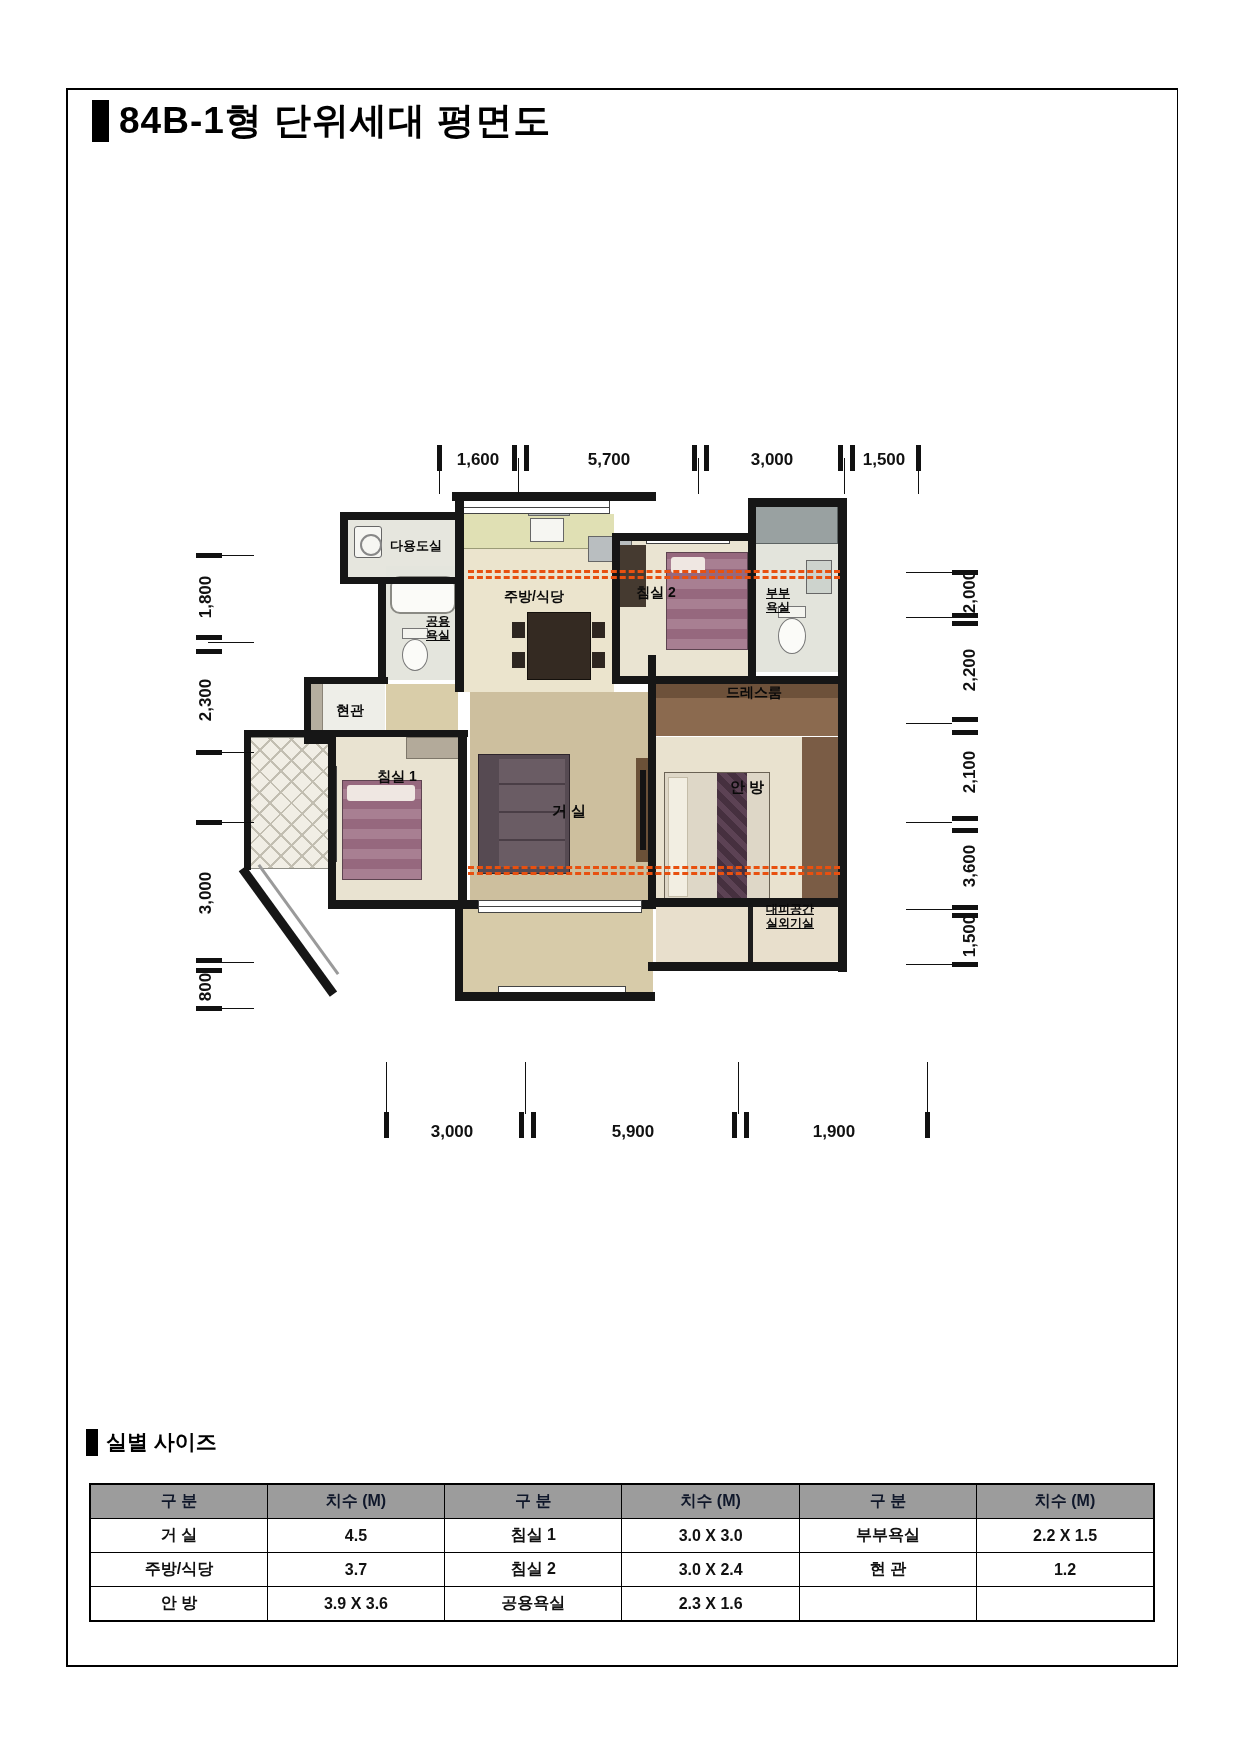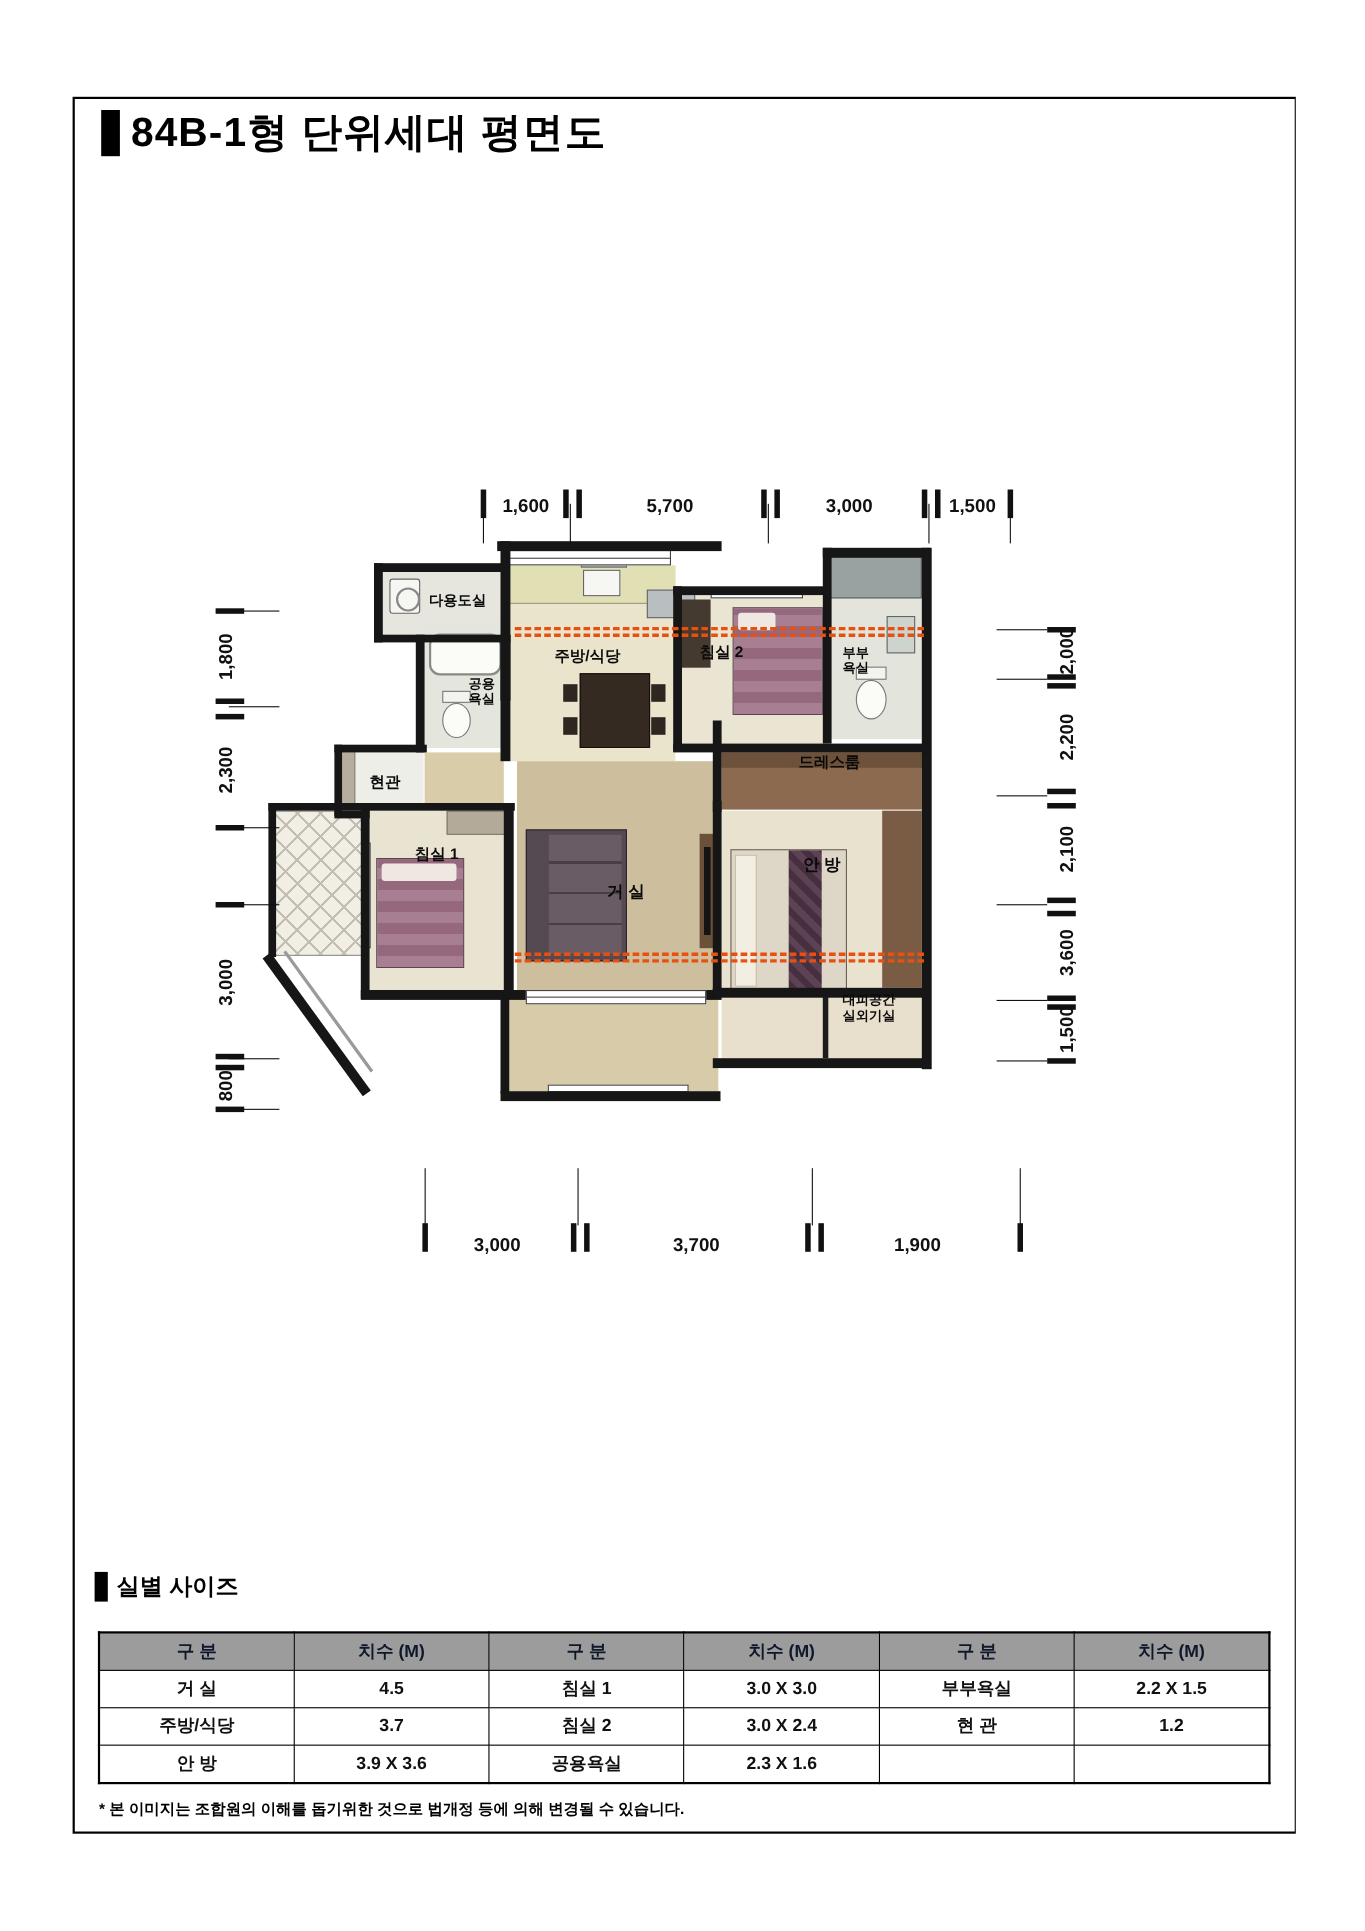--- a/index.html
+++ b/index.html
@@ -13,21 +13,21 @@
   .title-red{font-size:36px;font-weight:bold;color:#ff0000;white-space:nowrap;margin-left:6px;}
   .sec-row{position:absolute;left:86px;top:1428px;display:flex;align-items:flex-end;gap:8px;}
   .sec-bullet{width:12px;height:27px;background:#000;}
   .sec-title{font-size:21px;font-weight:bold;color:#000;}
   
   .wall{position:absolute;background:#161616;}
   .floor{position:absolute;}
   .win{position:absolute;background:#fff;border:1px solid #444;box-sizing:border-box;
        background-image:linear-gradient(#444,#444);background-size:100% 1px;background-position:center;background-repeat:no-repeat;}
   .rlabel{position:absolute;font-weight:bold;color:#0a0a0a;text-align:center;line-height:1.2;}
-  .rlabel span{display:block;}
+  .rlabel span{display:block;text-decoration:underline;}
   .dash{position:absolute;height:0;border-top:3px dashed #e8500f;}
   .tickv{position:absolute;width:5px;height:26px;background:#111;}
   .tickh{position:absolute;width:26px;height:5px;background:#111;}
   .glv{position:absolute;width:1px;background:#111;}
   .glh{position:absolute;height:1px;background:#111;}
   .dim{position:absolute;width:64px;height:20px;font-size:17px;font-weight:bold;color:#111;text-align:center;}
   .dim.v{transform:rotate(-90deg);}
   .hatch{background-color:#f1eee5;border:1px solid #8e8e86;
          background-image:repeating-linear-gradient(45deg,#c2beb1 0 2px,transparent 2px 15px),
                           repeating-linear-gradient(135deg,#c2beb1 0 2px,transparent 2px 15px);}
@@ -198,21 +198,21 @@
     <div class="tickv" style="left:519px;top:1112px;"></div>
     <div class="tickv" style="left:531px;top:1112px;"></div>
     <div class="tickv" style="left:732px;top:1112px;"></div>
     <div class="tickv" style="left:744px;top:1112px;"></div>
     <div class="tickv" style="left:925px;top:1112px;"></div>
     <div class="glv" style="left:386px;top:1062px;height:52px;"></div>
     <div class="glv" style="left:525px;top:1062px;height:52px;"></div>
     <div class="glv" style="left:738px;top:1062px;height:52px;"></div>
     <div class="glv" style="left:927px;top:1062px;height:52px;"></div>
     <div class="dim" style="left:420px;top:1122px;">3,000</div>
-    <div class="dim" style="left:601px;top:1122px;">3,700</div>
+    <div class="dim" style="left:601px;top:1122px;">5,900</div>
     <div class="dim" style="left:802px;top:1122px;">1,900</div>
 
     <div class="tickh" style="left:196px;top:553px;"></div>
     <div class="tickh" style="left:196px;top:635px;"></div>
     <div class="tickh" style="left:196px;top:649px;"></div>
     <div class="tickh" style="left:196px;top:750px;"></div>
     <div class="tickh" style="left:196px;top:820px;"></div>
     <div class="tickh" style="left:196px;top:958px;"></div>
     <div class="tickh" style="left:196px;top:968px;"></div>
     <div class="tickh" style="left:196px;top:1006px;"></div>
@@ -285,14 +285,13 @@
       <td>안 방</td>
       <td>3.9 X 3.6</td>
       <td>공용욕실</td>
       <td>2.3 X 1.6</td>
       <td></td>
       <td></td>
     </tr>
   </tbody>
     </table>
 
-  <div class="footnote">* 본 이미지는 조합원의 이해를 돕기위한 것으로 법개정 등에 의해 변경될 수 있습니다.</div>
 </div>
 
 </body></html>

